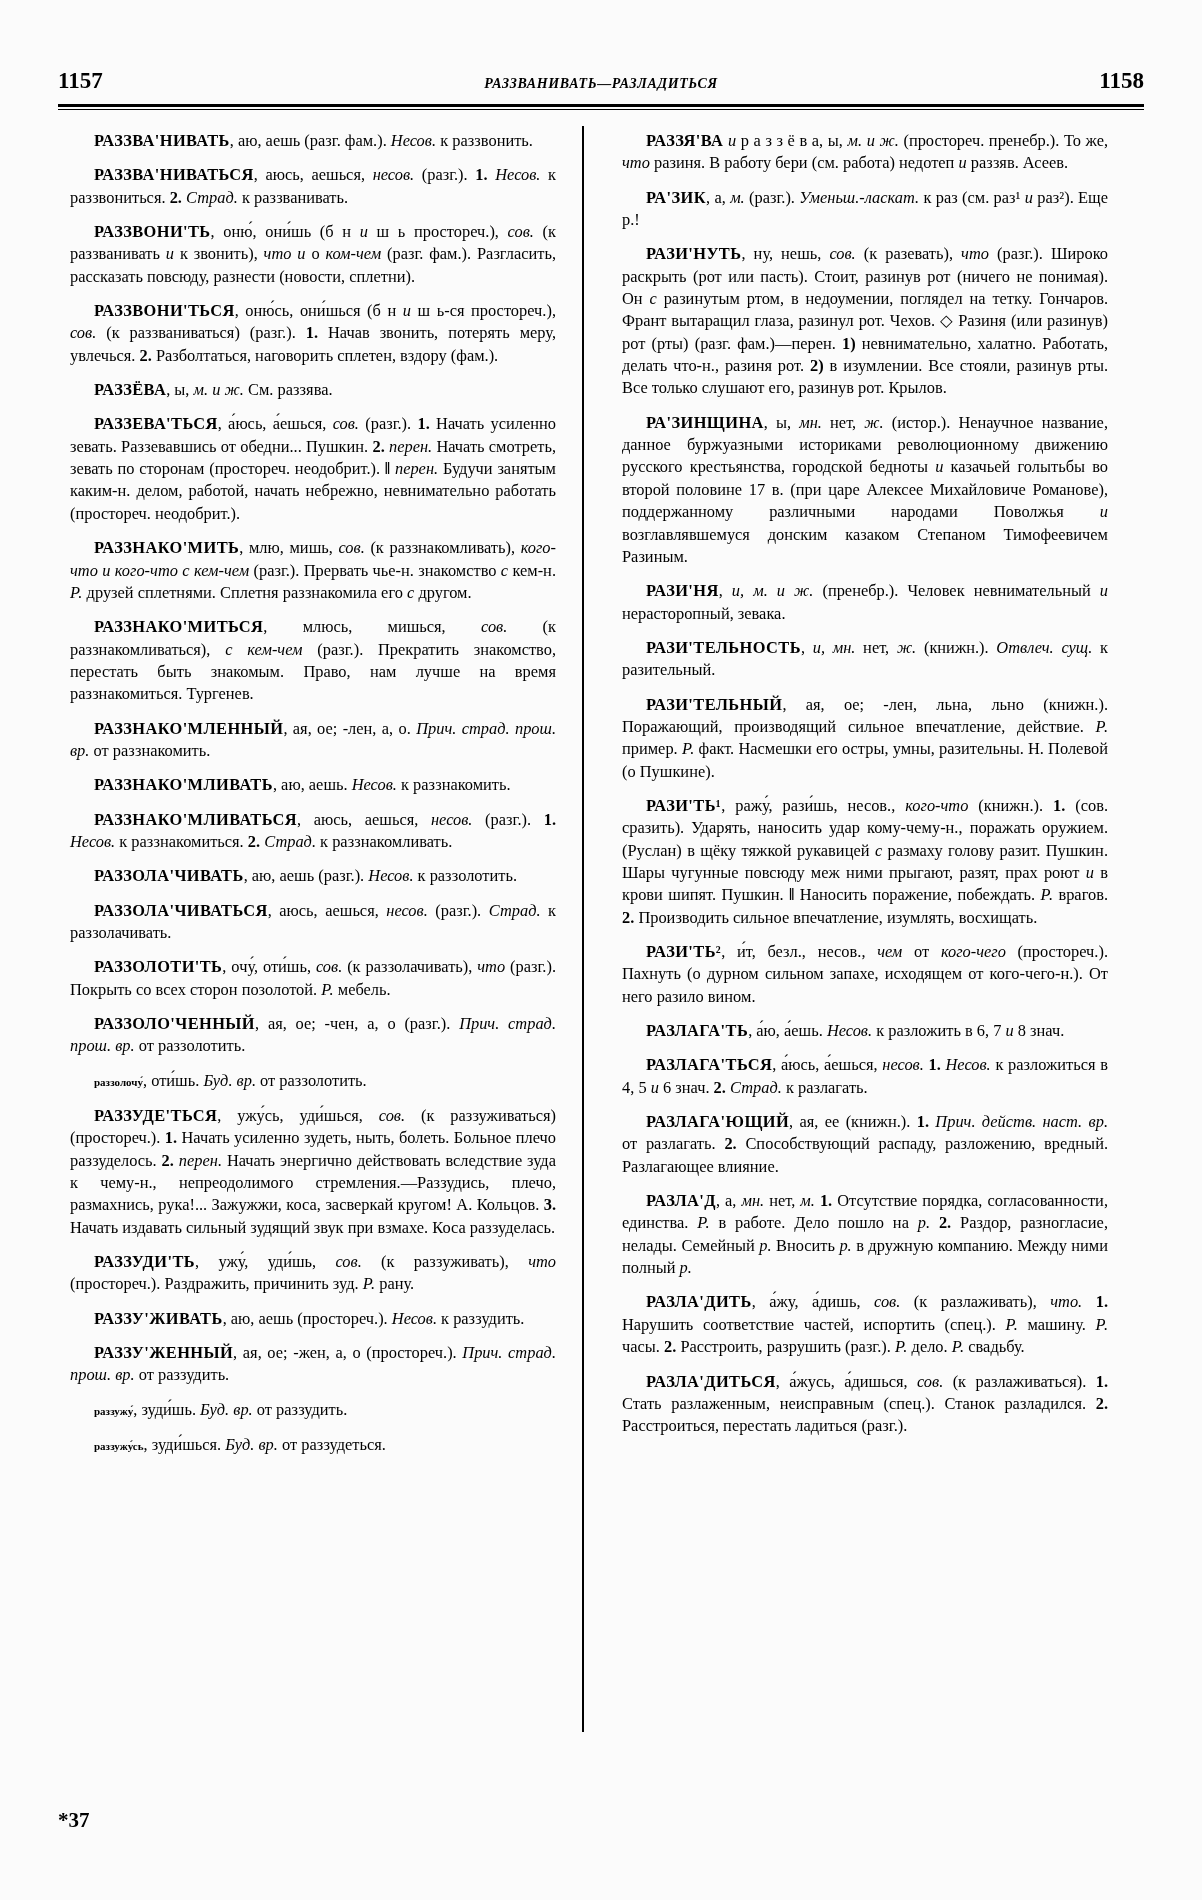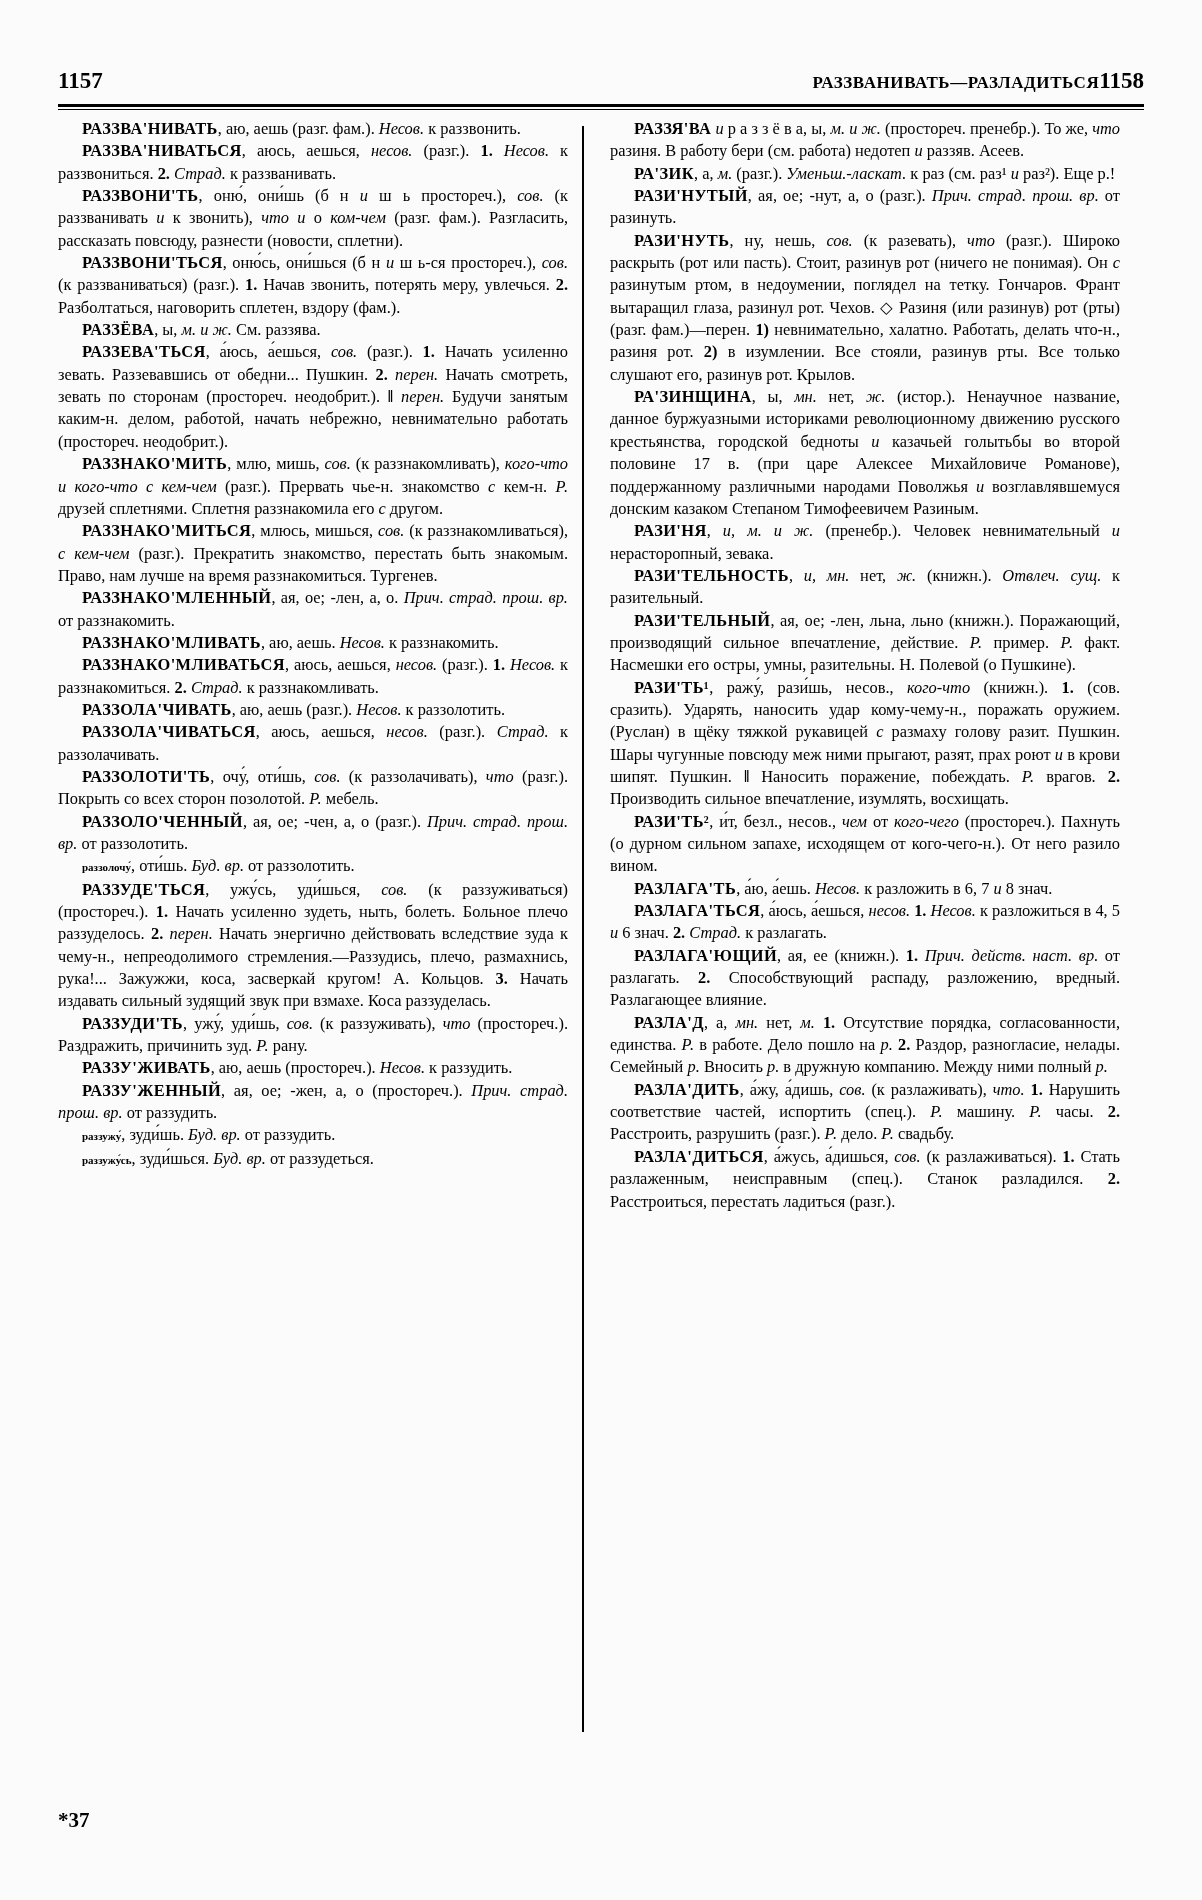--- a/index.html
+++ b/index.html
@@ -37,24 +37,25 @@
     align-items: baseline;
     justify-content: space-between;
   }
   .folio {
     font-weight: bold;
     font-size: 23px;
     letter-spacing: 0px;
   }
   .runhead {
     font-weight: bold;
-    font-size: 17px;
+    font-size: 14px;
     letter-spacing: 0.6px;
-    text-align: right;
+    text-align: center;
     flex: 1;
+    font-style: italic;
   }
 
   .rule-wrap {
     position: absolute;
     left: 58px;
     top: 104px;
     width: 1086px;
   }
   .rule-thick {
     height: 3px;
@@ -90,21 +91,21 @@
   .divider {
     width: 2px;
     background: #000;
     margin: 8px 0 1190px 0;
     align-self: stretch;
     height: 1606px;
     flex: 0 0 2px;
   }
 
   .entry {
-    margin: 0;
+    margin: 12px;
     text-indent: 24px;
     text-align: justify;
   }
 
   .hw {
     font-weight: bold;
     letter-spacing: 0.4px;
   }
   .hw-small {
     font-weight: bold;
@@ -160,21 +161,20 @@
         <p class="entry"><span class="hw">РАЗЗУДИ'ТЬ</span><span>, ужу́, уди́шь, <span class="it">сов.</span> (к раззуживать), <span class="it">что</span> (простореч.). Раздражить, причинить зуд. <span class="it">Р.</span> рану.</span></p>
         <p class="entry"><span class="hw">РАЗЗУ'ЖИВАТЬ</span><span>, аю, аешь (простореч.). <span class="it">Несов.</span> к раззудить.</span></p>
         <p class="entry"><span class="hw">РАЗЗУ'ЖЕННЫЙ</span><span>, ая, ое; -жен, а, о (простореч.). <span class="it">Прич.</span> <span class="it">страд.</span> <span class="it">прош.</span> <span class="it">вр.</span> от раззудить.</span></p>
         <p class="entry"><span class="hw-small">раззужу́</span><span>, зуди́шь. <span class="it">Буд.</span> <span class="it">вр.</span> от раззудить.</span></p>
         <p class="entry"><span class="hw-small">раззужу́сь</span><span>, зуди́шься. <span class="it">Буд.</span> <span class="it">вр.</span> от раззудеться.</span></p>
       </div>
     <div class="divider"></div>
     <div class="col right" id="col-right">
         <p class="entry"><span class="hw">РАЗЗЯ'ВА</span><span> <span class="it">и</span>  р а з з ё в а, ы, <span class="it">м.</span> <span class="it">и</span> <span class="it">ж.</span> (простореч. пренебр.). То же, <span class="it">что</span> разиня. В работу бери (см. работа) недотеп <span class="it">и</span> раззяв. Асеев.</span></p>
         <p class="entry"><span class="hw">РА'ЗИК</span><span>, а, <span class="it">м.</span> (разг.). <span class="it">Уменьш.-ласкат.</span> к раз (см. раз¹ <span class="it">и</span> раз²). Еще р.!</span></p>
-        <p class="entry"><span class="hw">РАЗИ'НУТЫЙ</span><span>, ая, ое; -нут, а, о (разг.). <span class="it">Прич.</span> <span class="it">страд.</span> <span class="it">прош.</span> <span class="it">вр.</span> от разинуть.</span></p>
         <p class="entry"><span class="hw">РАЗИ'НУТЬ</span><span>, ну, нешь, <span class="it">сов.</span> (к разевать), <span class="it">что</span> (разг.). Широко раскрыть (рот или пасть). Стоит, разинув рот (ничего не понимая). Он <span class="it">с</span> разинутым ртом, в недоумении, поглядел на тетку. Гончаров. Франт вытаращил глаза, разинул рот. Чехов. <span class="bnum">◇</span> Разиня (или разинув) рот (рты) (разг. фам.)—перен. <span class="bnum">1)</span> невнимательно, халатно. Работать, делать что-н., разиня рот. <span class="bnum">2)</span> в изумлении. Все стояли, разинув рты. Все только слушают его, разинув рот. Крылов.</span></p>
         <p class="entry"><span class="hw">РА'ЗИНЩИНА</span><span>, ы, <span class="it">мн.</span> нет, <span class="it">ж.</span> (истор.). Ненаучное название, данное буржуазными историками революционному движению русского крестьянства, городской бедноты <span class="it">и</span> казачьей голытьбы во второй половине 17 в. (при царе Алексее Михайловиче Романове), поддержанному различными народами Поволжья <span class="it">и</span> возглавлявшемуся донским казаком Степаном Тимофеевичем Разиным.</span></p>
         <p class="entry"><span class="hw">РАЗИ'НЯ</span><span>, <span class="it">и,</span> <span class="it">м.</span> <span class="it">и</span> <span class="it">ж.</span> (пренебр.). Человек невнимательный <span class="it">и</span> нерасторопный, зевака.</span></p>
         <p class="entry"><span class="hw">РАЗИ'ТЕЛЬНОСТЬ</span><span>, <span class="it">и,</span> <span class="it">мн.</span> нет, <span class="it">ж.</span> (книжн.). <span class="it">Отвлеч.</span> <span class="it">сущ.</span> к разительный.</span></p>
         <p class="entry"><span class="hw">РАЗИ'ТЕЛЬНЫЙ</span><span>, ая, ое; -лен, льна, льно (книжн.). Поражающий, производящий сильное впечатление, действие. <span class="it">Р.</span> пример. <span class="it">Р.</span> факт. Насмешки его остры, умны, разительны. Н. Полевой (о Пушкине).</span></p>
         <p class="entry"><span class="hw">РАЗИ'ТЬ¹</span><span>, ражу́, рази́шь, несов., <span class="it">кого-что</span> (книжн.). <span class="bnum">1.</span> (сов. сразить). Ударять, наносить удар кому-чему-н., поражать оружием. (Руслан) в щёку тяжкой рукавицей <span class="it">с</span> размаху голову разит. Пушкин. Шары чугунные повсюду меж ними прыгают, разят, прах роют <span class="it">и</span> в крови шипят. Пушкин. <span class="bnum">‖</span> Наносить поражение, побеждать. <span class="it">Р.</span> врагов. <span class="bnum">2.</span> Производить сильное впечатление, изумлять, восхищать.</span></p>
         <p class="entry"><span class="hw">РАЗИ'ТЬ²</span><span>, и́т, безл., несов., <span class="it">чем</span> от <span class="it">кого-чего</span> (простореч.). Пахнуть (о дурном сильном запахе, исходящем от кого-чего-н.). От него разило вином.</span></p>
         <p class="entry"><span class="hw">РАЗЛАГА'ТЬ</span><span>, а́ю, а́ешь. <span class="it">Несов.</span> к разложить в 6, 7 <span class="it">и</span> 8 знач.</span></p>
         <p class="entry"><span class="hw">РАЗЛАГА'ТЬСЯ</span><span>, а́юсь, а́ешься, <span class="it">несов.</span> <span class="bnum">1.</span> <span class="it">Несов.</span> к разложиться в 4, 5 <span class="it">и</span> 6 знач. <span class="bnum">2.</span> <span class="it">Страд.</span> к разлагать.</span></p>
         <p class="entry"><span class="hw">РАЗЛАГА'ЮЩИЙ</span><span>, ая, ее (книжн.). <span class="bnum">1.</span> <span class="it">Прич.</span> <span class="it">действ.</span> <span class="it">наст.</span> <span class="it">вр.</span> от разлагать. <span class="bnum">2.</span> Способствующий распаду, разложению, вредный. Разлагающее влияние.</span></p>

